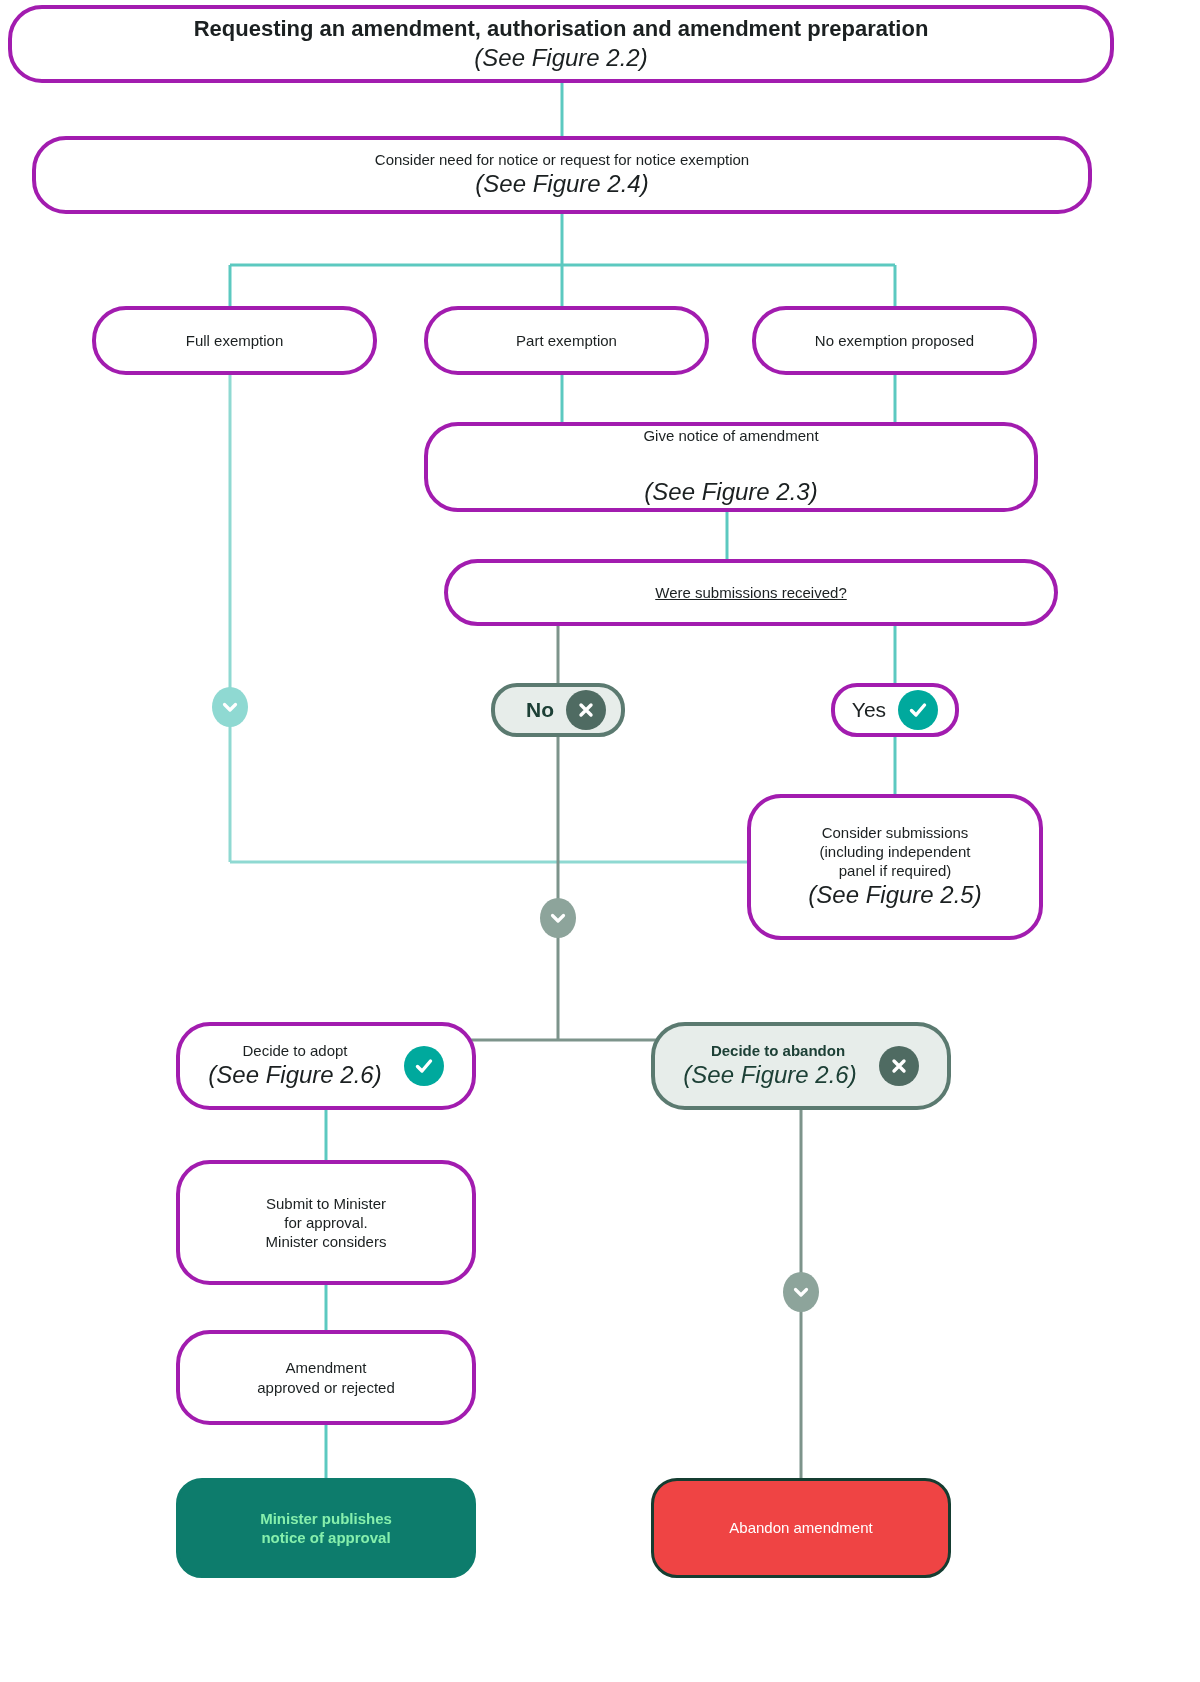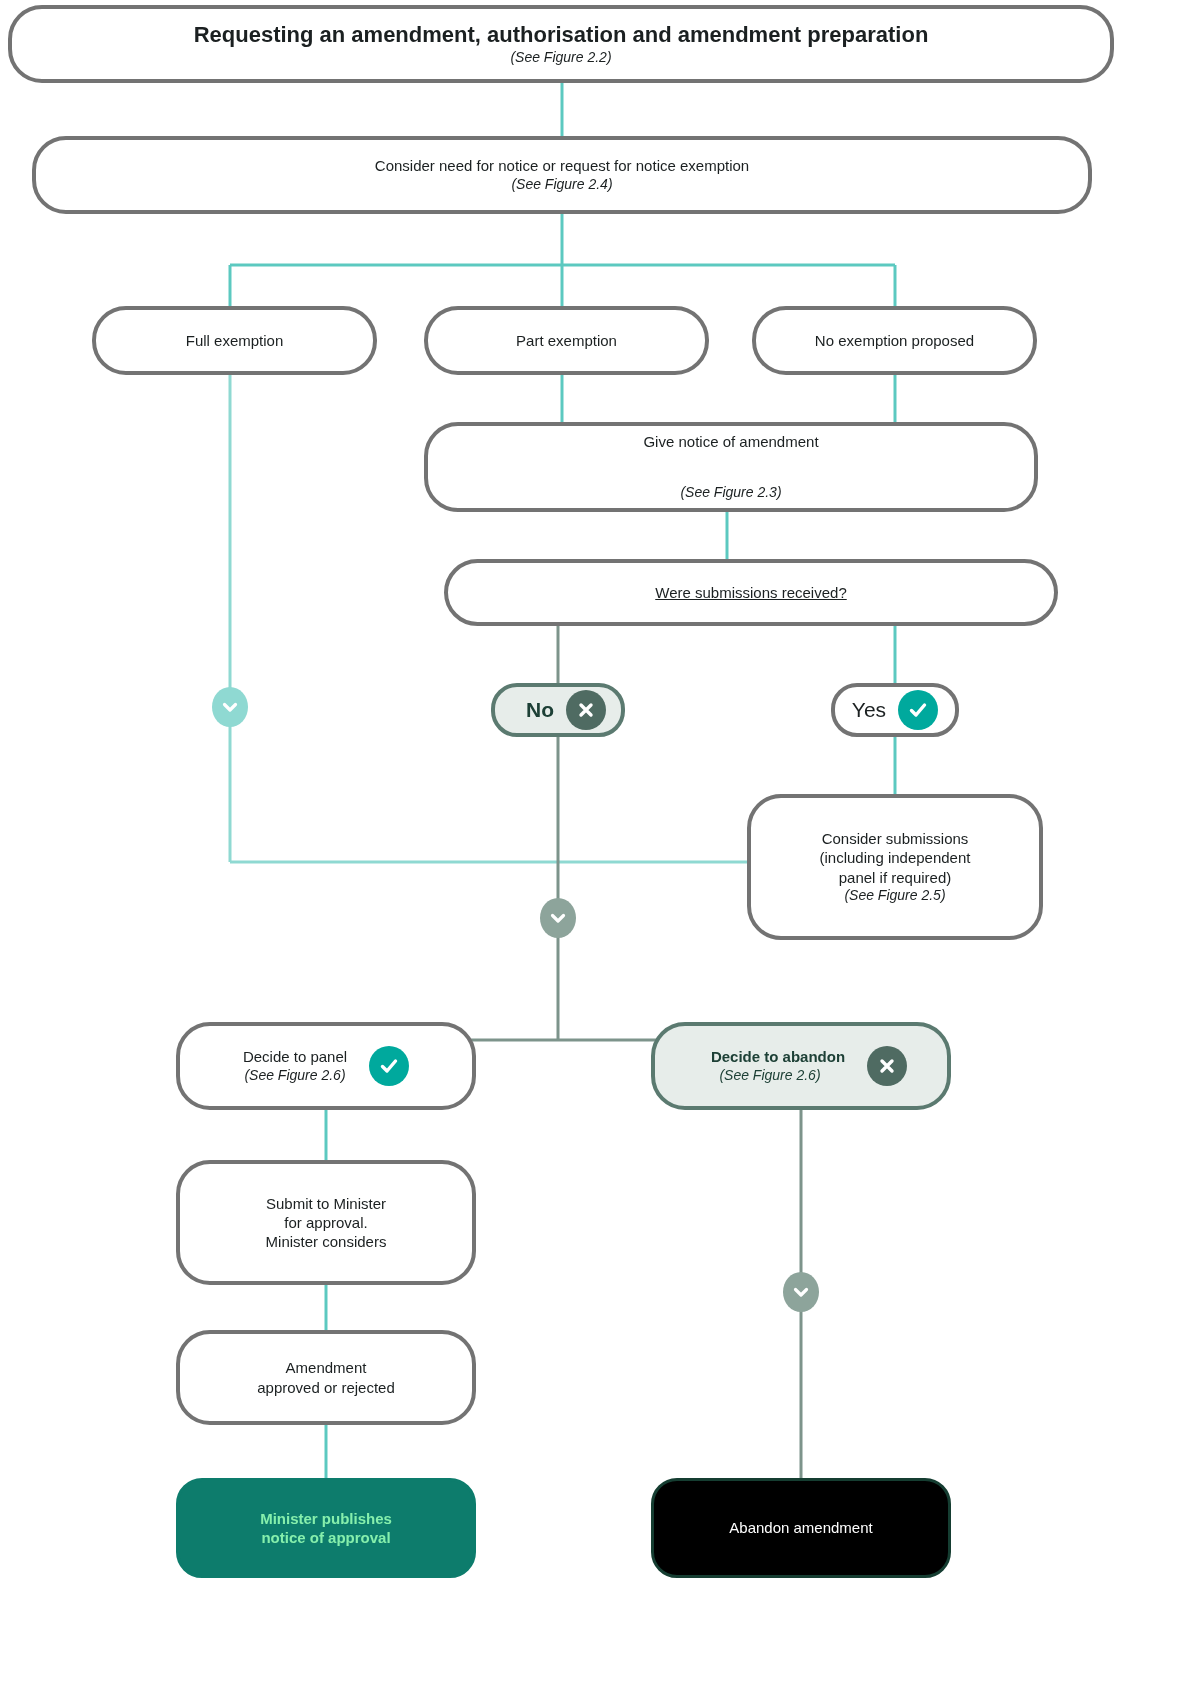--- a/index.html
+++ b/index.html
@@ -27,50 +27,50 @@
   }
   .node {
     position: absolute;
     box-sizing: border-box;
     display: flex;
     flex-direction: column;
     align-items: center;
     justify-content: center;
     text-align: center;
     background: #ffffff;
-    border: 3px solid #737373;
+    border: 3px solid #a21caf;
     border-radius: 34px;
     color: #1b2021;
     line-height: 1.28;
   }
   .node .line1 {
     font-size: 15px;
   }
   .node .line2 {
-    font-size: 14px;
+    font-size: 24px;
     font-style: italic;
   }
   .node.heavy { border-width: 4px; }
   .node.bold .line1 { font-weight: normal; }
   .node.titlebox .line1 { font-weight: bold; font-size: 22px; }
   .node.grey {
     border-color: #5b7a70;
     background: #e7edea;
     color: #1d4036;
   }
   .node.grey .line1 { font-weight: bold; margin-left: 16px; }
   .node.grey .line2 { color: #1d4036; }
   .node.solid-teal {
     background: #0d7c6c;
     border-color: #0d7c6c;
     color: #86efac;
   }
   .node.solid-teal .line1 { font-weight: bold; }
   .node.solid-dark {
-    background: #000000;
+    background: #ef4444;
     border-color: #153d31;
     color: #ffffff;
   }
   .node.pill {
     border-radius: 26px;
     flex-direction: row;
     gap: 12px;
   }
   .node.pill .line1 { font-size: 21px; }
   .badge {
@@ -208,21 +208,21 @@
   <div class="node heavy" style="left:747px; top:794px; width:296px; height:146px;">
     <span class="line1">Consider submissions</span>
     <span class="line1">(including independent</span>
     <span class="line1">panel if required)</span>
     <span class="line2">(See Figure 2.5)</span>
   </div>
 
   <div class="node heavy" style="left:176px; top:1022px; width:300px; height:88px;">
     <div class="rowwrap">
       <span class="textcol">
-        <span class="line1">Decide to panel</span>
+        <span class="line1">Decide to adopt</span>
         <span class="line2">(See Figure 2.6)</span>
       </span>
       <span class="badge tick">
         <svg width="24" height="24" viewBox="0 0 24 24" aria-hidden="true">
           <path d="M5.5 12.5 L10 17 L18.5 7" stroke="#ffffff" stroke-width="3.4" fill="none" stroke-linecap="round" stroke-linejoin="round"></path>
         </svg>
       </span>
     </div>
   </div>
 

